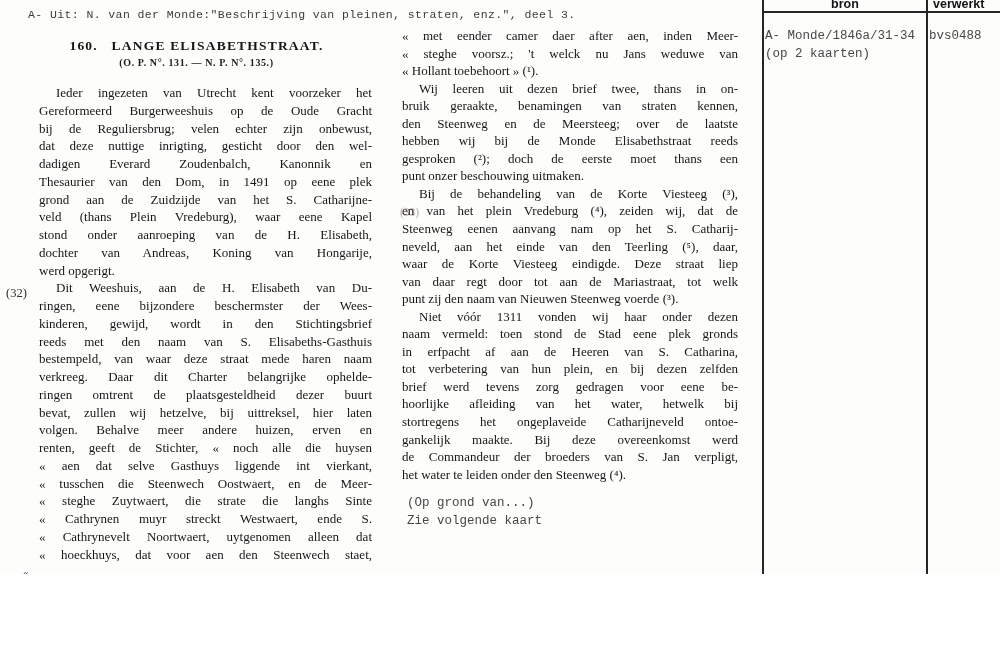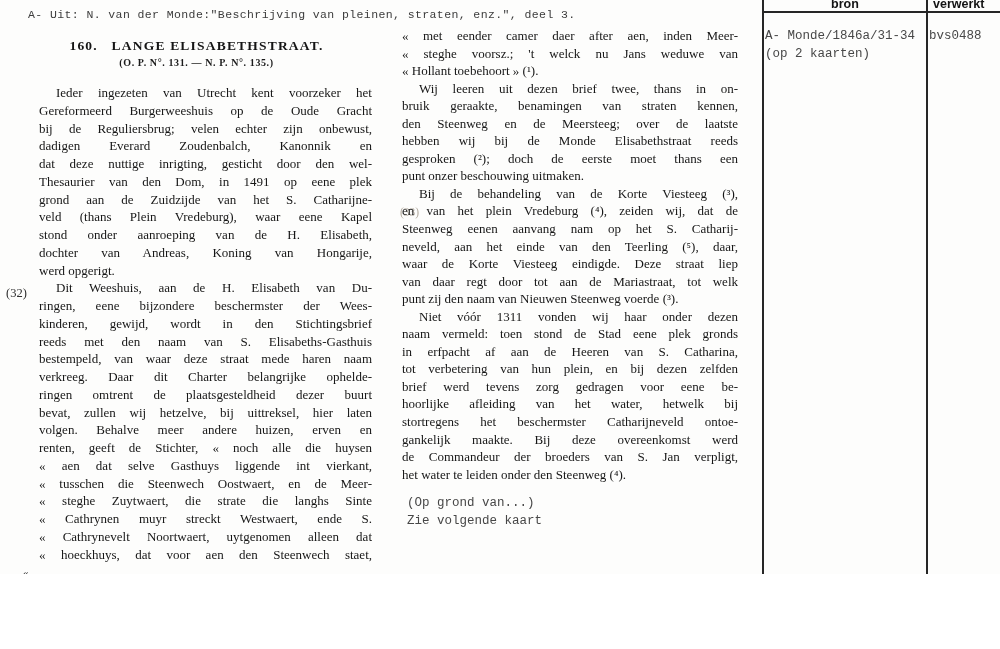--- a/index.html
+++ b/index.html
@@ -82,22 +82,22 @@
   <div class="article-title">160.   LANGE ELISABETHSTRAAT.</div>
   <div class="article-subtitle">(O. P. N°. 131. — N. P. N°. 135.)</div>
 
   <div class="margin-note" style="left:6px;top:286px;">(32)</div>
   <div class="margin-note faint" style="left:376px;top:206px;">(33)</div>
 
   <div class="col col-left">
       <div class="line ind">Ieder ingezeten van Utrecht kent voorzeker het</div>
       <div class="line">Gereformeerd Burgerweeshuis op de Oude Gracht</div>
       <div class="line">bij de Reguliersbrug; velen echter zijn onbewust,</div>
+      <div class="line">dat deze nuttige inrigting, gesticht door den wel-</div>
       <div class="line">dadigen Everard Zoudenbalch, Kanonnik en</div>
-      <div class="line">dat deze nuttige inrigting, gesticht door den wel-</div>
       <div class="line">Thesaurier van den Dom, in 1491 op eene plek</div>
       <div class="line">grond aan de Zuidzijde van het S. Catharijne-</div>
       <div class="line">veld (thans Plein Vredeburg), waar eene Kapel</div>
       <div class="line">stond onder aanroeping van de H. Elisabeth,</div>
       <div class="line">dochter van Andreas, Koning van Hongarije,</div>
       <div class="line end">werd opgerigt.</div>
       <div class="line ind">Dit Weeshuis, aan de H. Elisabeth van Du-</div>
       <div class="line">ringen, eene bijzondere beschermster der Wees-</div>
       <div class="line">kinderen, gewijd, wordt in den Stichtingsbrief</div>
       <div class="line">reeds met den naam van S. Elisabeths-Gasthuis</div>
@@ -131,21 +131,21 @@
       <div class="line">neveld, aan het einde van den Teerling (⁵), daar,</div>
       <div class="line">waar de Korte Viesteeg eindigde. Deze straat liep</div>
       <div class="line">van daar regt door tot aan de Mariastraat, tot welk</div>
       <div class="line end">punt zij den naam van Nieuwen Steenweg voerde (³).</div>
       <div class="line ind">Niet vóór 1311 vonden wij haar onder dezen</div>
       <div class="line">naam vermeld: toen stond de Stad eene plek gronds</div>
       <div class="line">in erfpacht af aan de Heeren van S. Catharina,</div>
       <div class="line">tot verbetering van hun plein, en bij dezen zelfden</div>
       <div class="line">brief werd tevens zorg gedragen voor eene be-</div>
       <div class="line">hoorlijke afleiding van het water, hetwelk bij</div>
-      <div class="line">stortregens het beschermster Catharijneveld ontoe-</div>
+      <div class="line">stortregens het ongeplaveide Catharijneveld ontoe-</div>
       <div class="line">gankelijk maakte. Bij deze overeenkomst werd</div>
       <div class="line">de Commandeur der broeders van S. Jan verpligt,</div>
       <div class="line end">het water te leiden onder den Steenweg (⁴).</div>
     </div>
 
   <div class="stray-mark">«</div>
 
   <div class="typed-notes mono">(Op grond van...)
 Zie volgende kaart</div>
 

